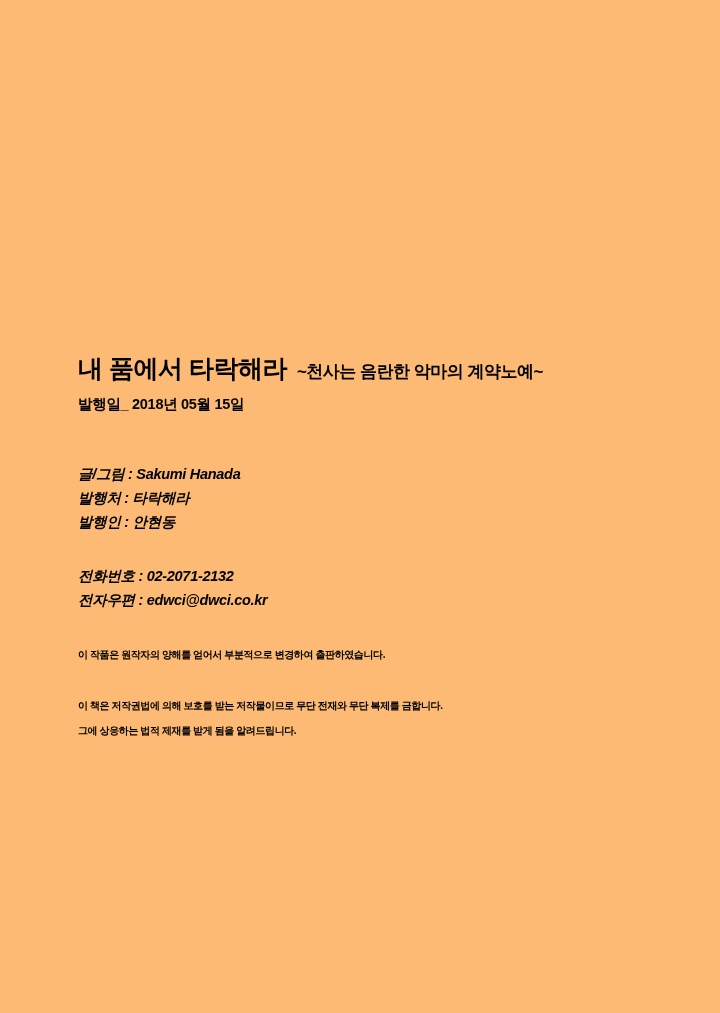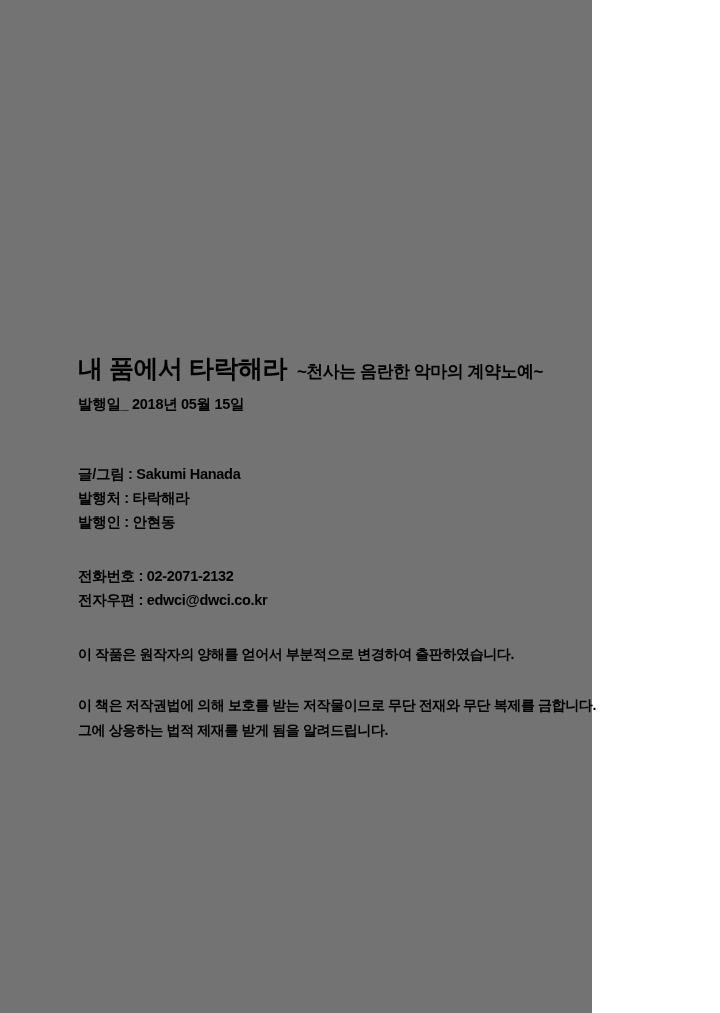--- a/index.html
+++ b/index.html
@@ -12,23 +12,23 @@
     height: 1013px;
     font-family: "Liberation Sans", sans-serif;
     color: #1a1a1a;
     position: relative;
     overflow: hidden;
   }
   .page {
     position: absolute;
     left: 0;
     top: 0;
-    width: 592px;
+    width: 720px;
     height: 1013px;
-    background: #737373;
+    background: #fdba74;
   }
   .colophon {
     position: absolute;
     left: 78px;
     top: 352px;
     width: 600px;
   }
   .title-row {
     display: flex;
     align-items: baseline;
@@ -71,30 +71,31 @@
   }
   .block-note2 {
     margin-top: 26px;
   }
   .line {
     font-size: 14.5px;
     font-weight: bold;
     letter-spacing: -0.3px;
     line-height: 24px;
     color: #000;
+    font-style: italic;
   }
   .line-en {
     font-size: 14.5px;
     font-weight: normal;
     letter-spacing: -0.1px;
     line-height: 22px;
     color: #000;
   }
   .line-note {
-    font-size: 14px;
+    font-size: 10px;
     font-weight: bold;
     letter-spacing: -0.4px;
     line-height: 25px;
     color: #000;
   }
 </style>
 </head>
 <body>
 
 <div class="page">

